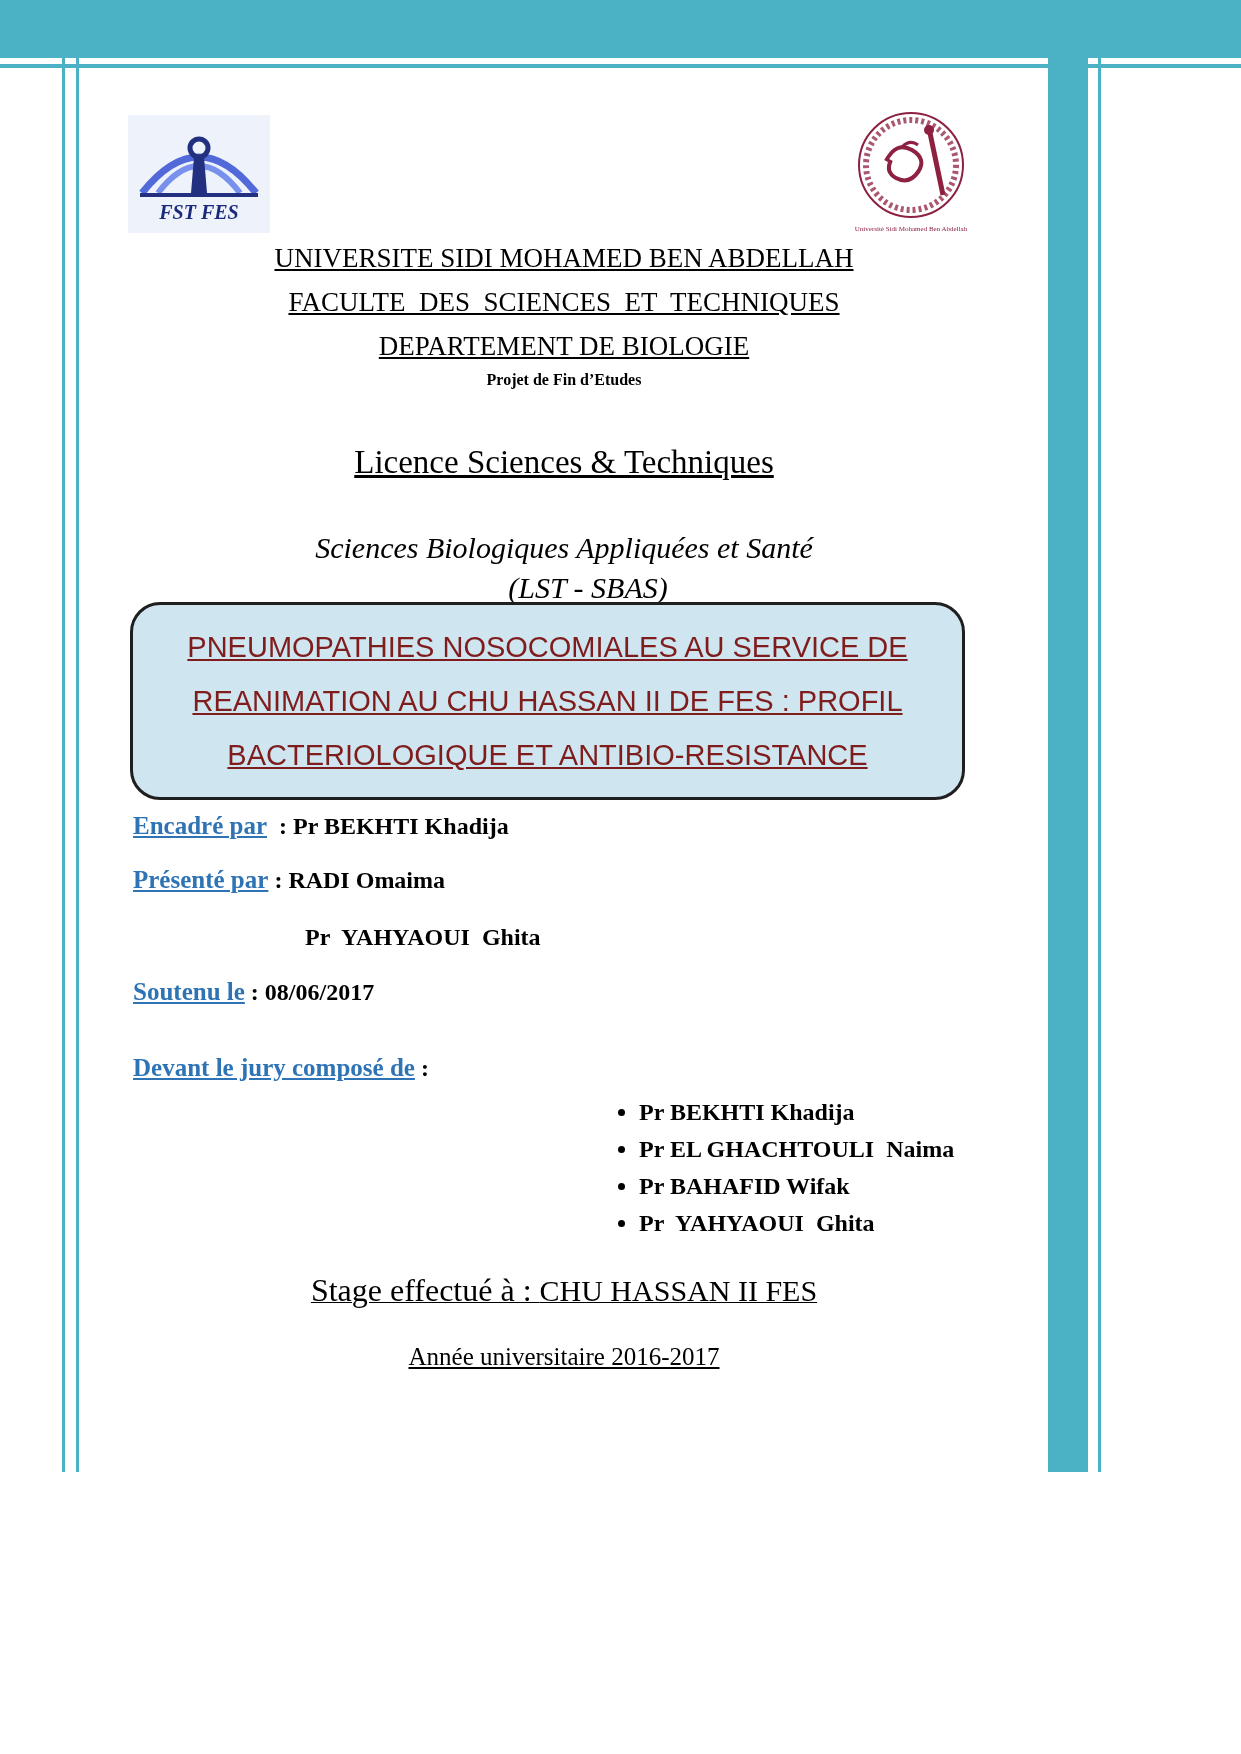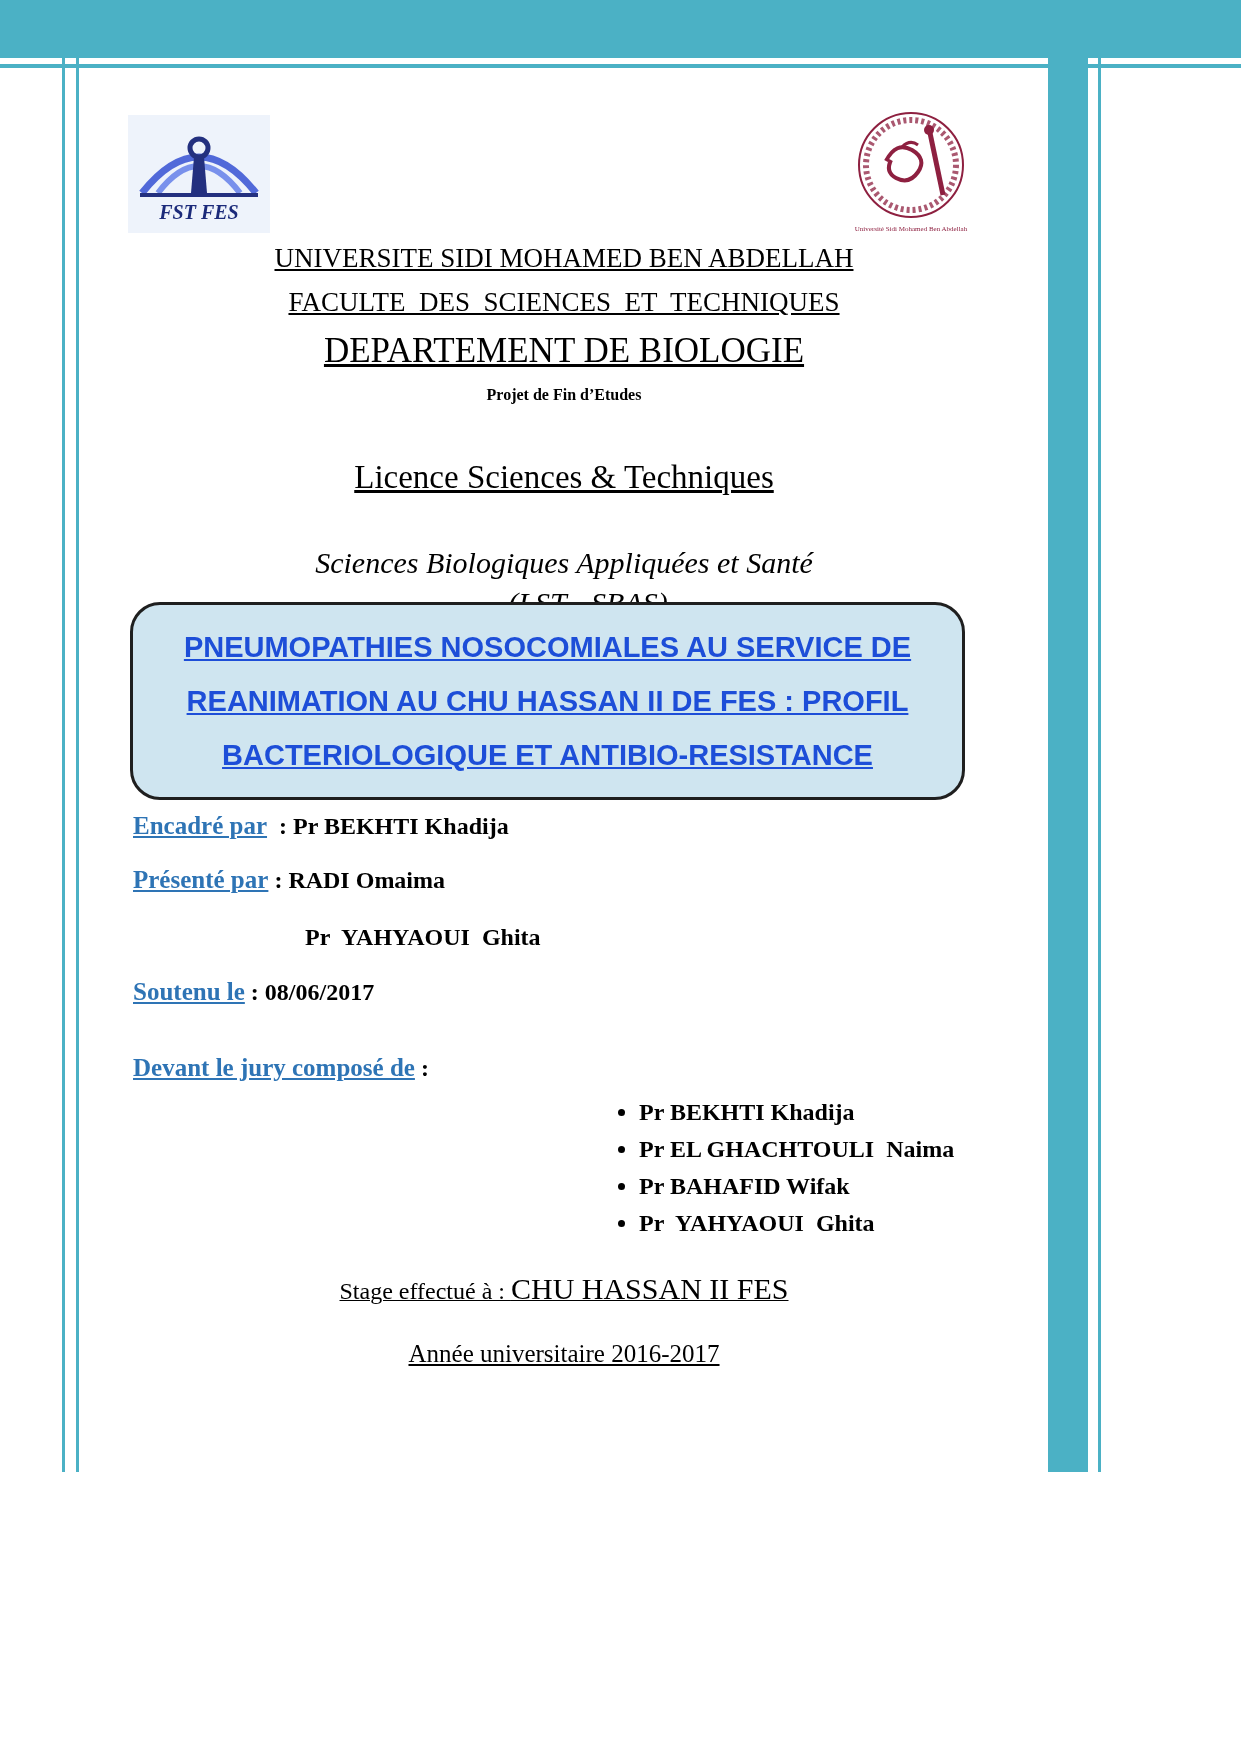--- a/index.html
+++ b/index.html
@@ -27,37 +27,37 @@
   .fst-logo  { position:absolute; left:128px; top:115px; width:142px; height:118px; }
   .usmba-seal{ position:absolute; left:850px; top:103px; width:122px; height:142px; }
 
   
   .header-block {
     position:absolute; left:80px; width:968px; top:243px;
     text-align:center; color:#000;
   }
   .h-university { font-size:27px; text-decoration:underline; margin-bottom:13px; white-space:pre-wrap; }
   .h-faculty    { font-size:27px; text-decoration:underline; margin-bottom:13px; white-space:pre-wrap; }
-  .h-department { font-size:35px; text-decoration:underline; margin-bottom:15px;  white-space:pre-wrap; }
+  .h-department { font-size:27px; text-decoration:underline; margin-bottom:9px;  white-space:pre-wrap; }
   .h-project    { font-size:16px; font-weight:bold; margin-bottom:55px; }
   .h-degree     { font-size:33px; text-decoration:underline; margin-bottom:50px; }
   .h-program1   { font-size:30px; font-style:italic; margin-bottom:6px; }
   .h-program2   { font-size:30px; font-style:italic;padding-left:48px; }
 
   
   .title-box {
     position:absolute; left:130px; top:602px; width:835px; height:198px;
     background:#cfe5f0; border:3px solid #1f1f1f; border-radius:30px;
     display:flex; align-items:center; justify-content:center;
     padding:0 32px;
   }
   .title-box .title-text {
     font-family:"Liberation Sans", sans-serif;
-    font-weight:bold; font-size:29px; line-height:54px;
-    color:#1d4ed8; text-align:center; text-decoration:underline;
+    font-weight:normal; font-size:29px; line-height:54px;
+    color:#7f1d1d; text-align:center; text-decoration:underline;
   }
 
   
   .details-block { position:absolute; left:133px; top:812px; width:850px; color:#000; }
   .detail-row   { margin-bottom:28px; font-size:24px; }
   .lbl  { color:#2e74b5; font-weight:bold; font-size:25px; text-decoration:underline; }
   .sep  { font-weight:bold; white-space:pre-wrap; }
   .val  { font-weight:bold; white-space:pre-wrap; }
   .row-presented  { margin-bottom:30px; }
   .row-supervised { margin-bottom:26px; }
@@ -69,21 +69,21 @@
     list-style: disc outside;
     margin-left:480px; padding-left:26px;
   }
   .jury-list li {
     font-size:24px; font-weight:bold; line-height:37px; white-space:pre-wrap;
   }
 
   
   .footer-block { position:absolute; left:80px; width:968px; top:1272px; text-align:center; color:#000; }
   .stage-line   { text-decoration:underline; margin-bottom:34px; }
-  .stage-label  { font-size:24px; white-space:pre-wrap; }
+  .stage-label  { font-size:32px; white-space:pre-wrap; }
   .stage-value  { font-size:30px; }
   .year-line    { font-size:25px; text-decoration:underline; }
 </style>
 </head>
 <body>
 
 <div class="page">
 
   <div class="band-top"></div>
   <div class="band-top-thin"></div>

